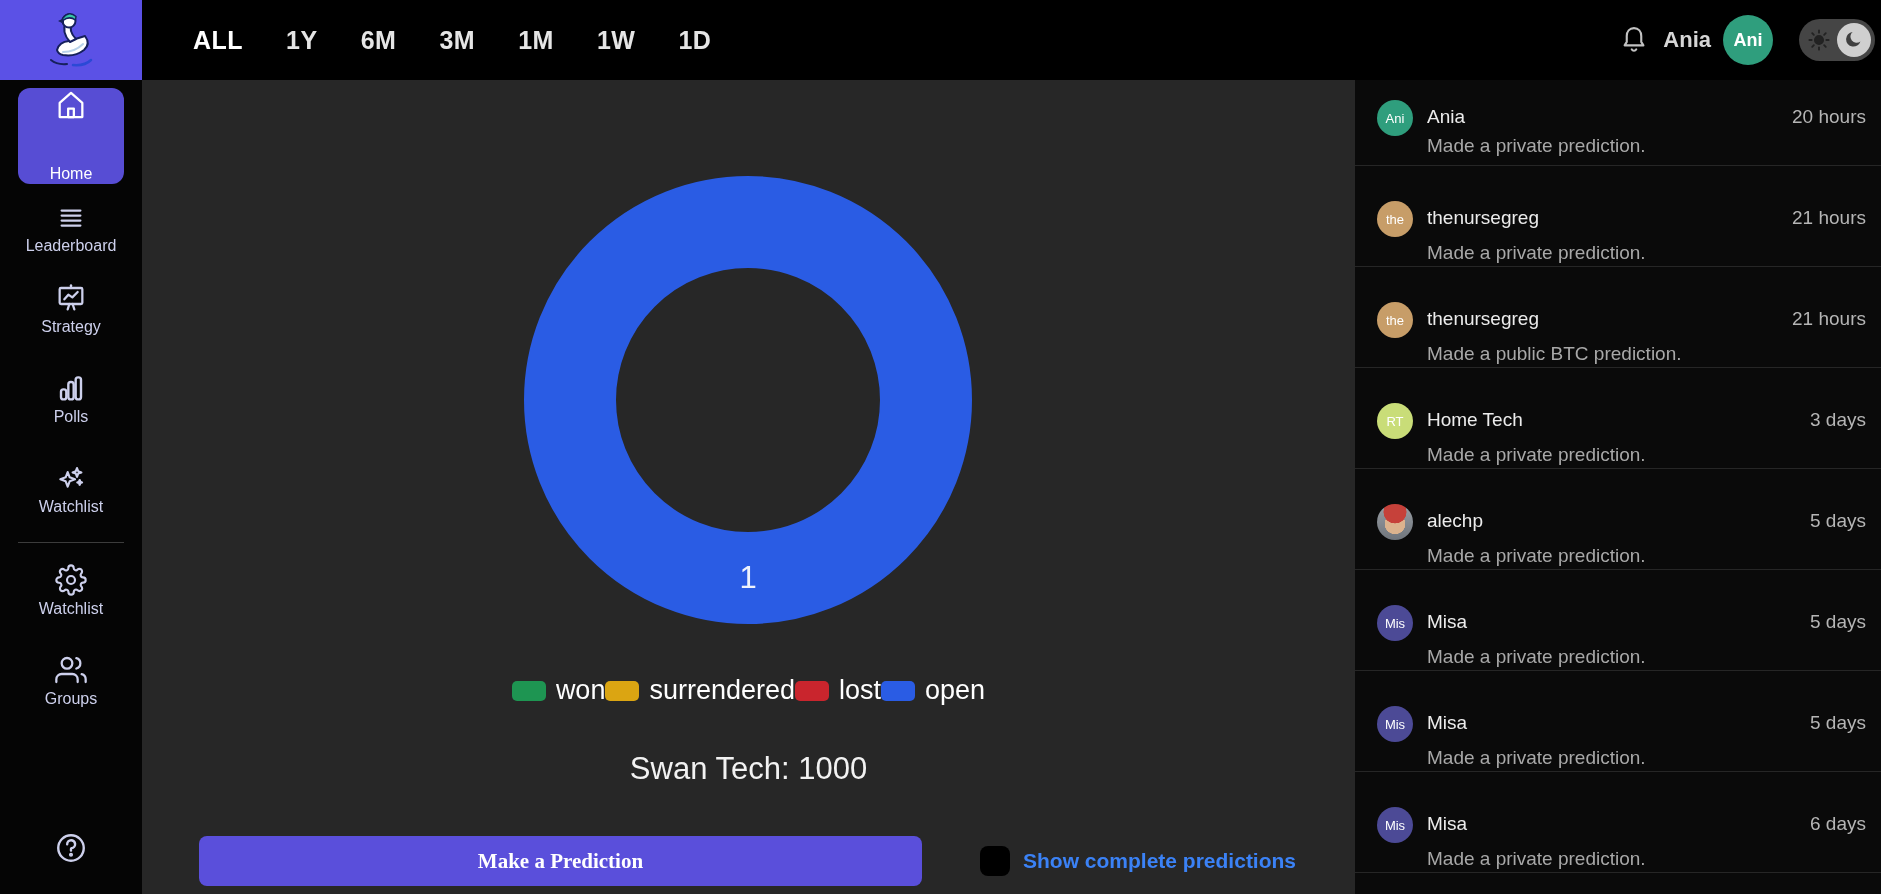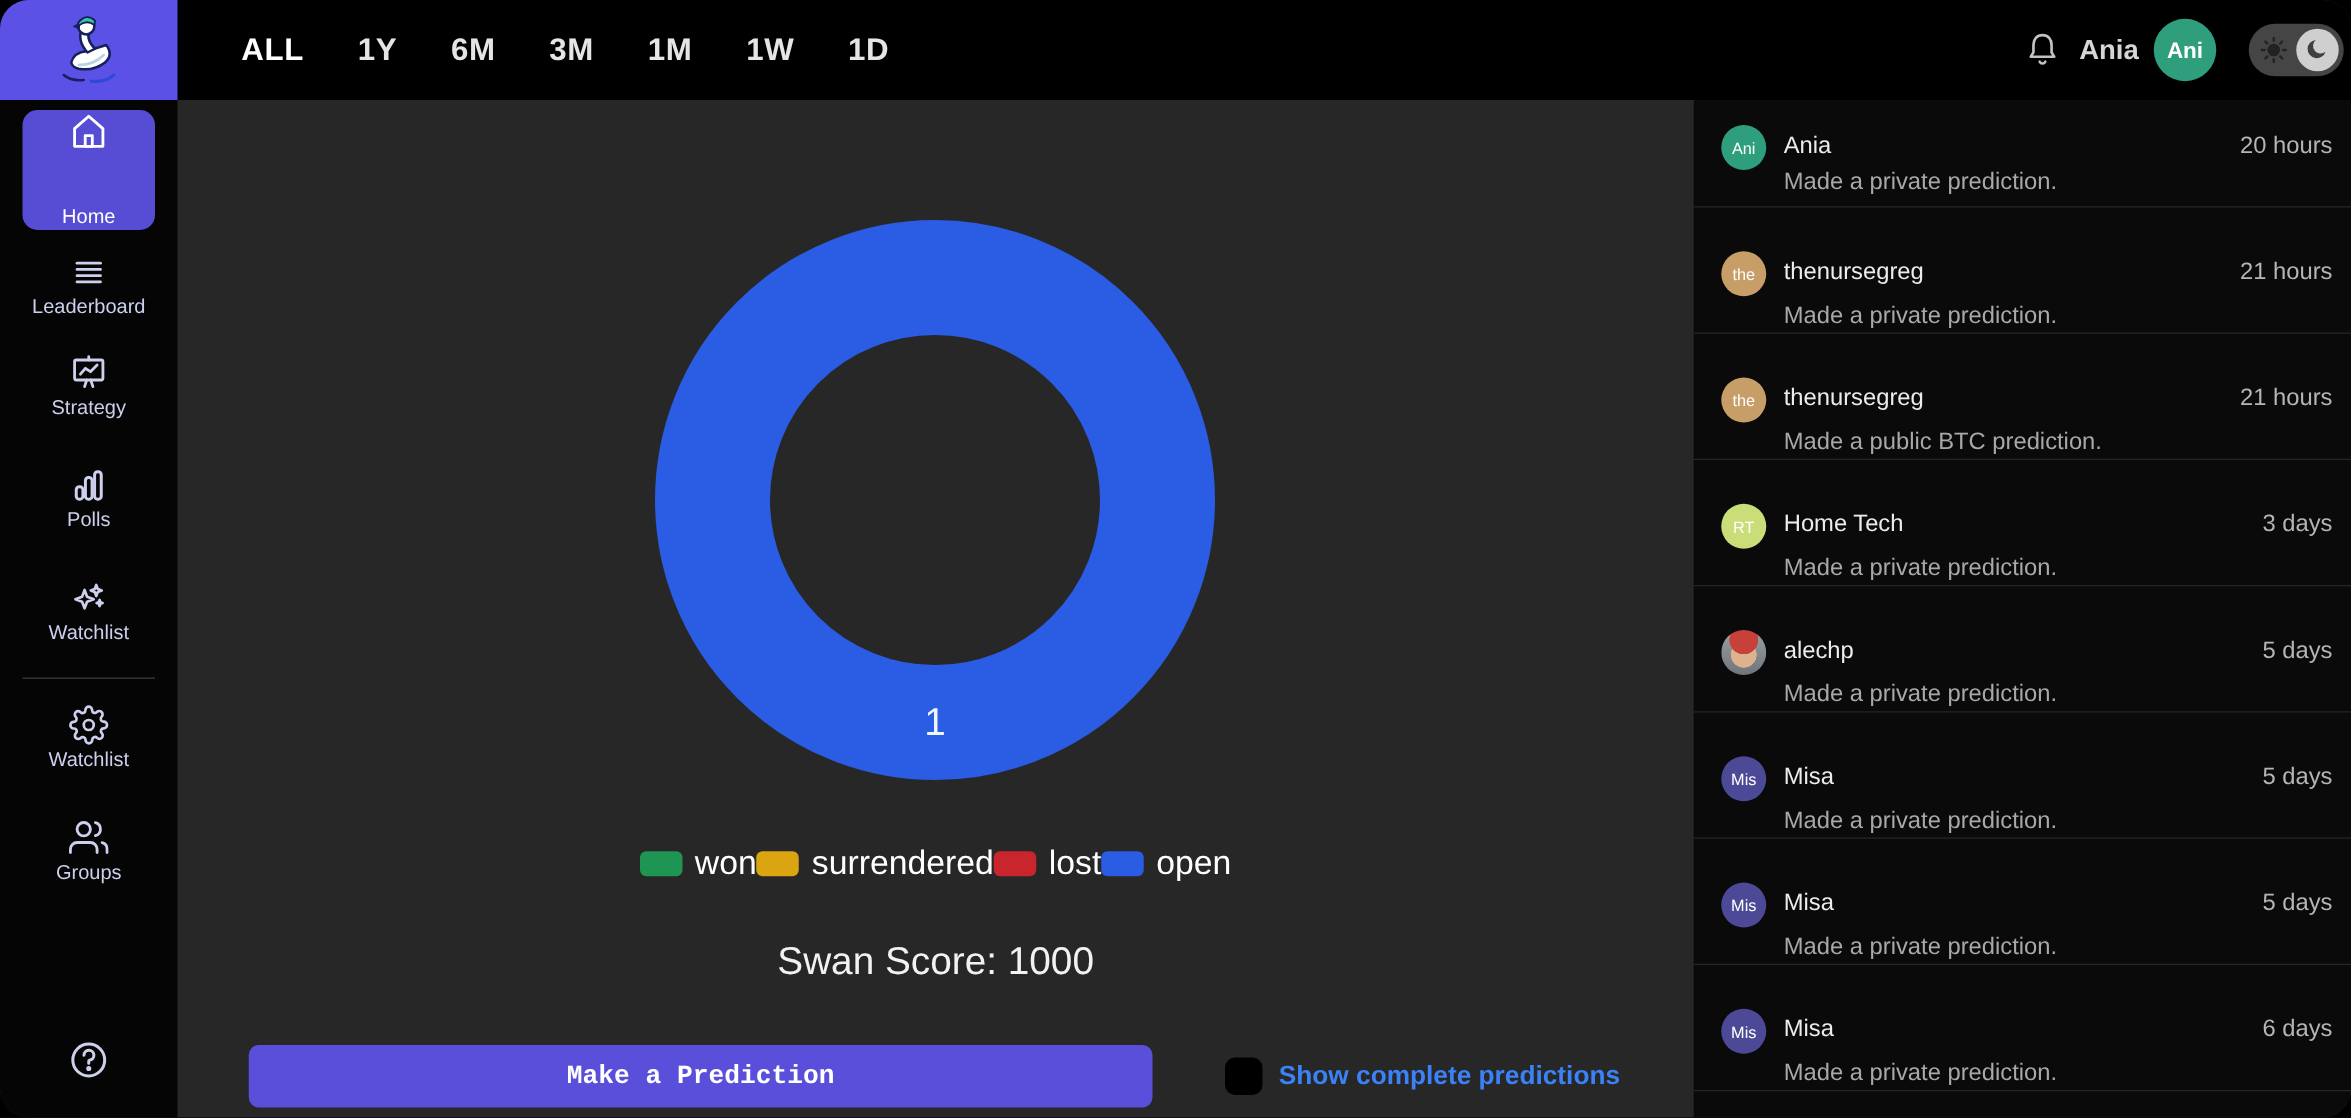--- a/index.html
+++ b/index.html
@@ -1,18 +1,18 @@
 <!DOCTYPE html>
 <html><head>
 <meta charset="utf-8">
 <style>
   * { margin:0; padding:0; box-sizing:border-box; }
   html,body { background:#000; }
   body { font-family:"Liberation Sans", sans-serif; }
-  .app { position:relative; width:1881px; height:894px; background:#272727; overflow:hidden;border-radius:23px; }
+  .app { position:relative; width:1881px; height:894px; background:#272727; overflow:hidden; }
 
   
   .topbar { position:absolute; left:0; top:0; width:1881px; height:80px; background:#000; display:flex; align-items:center; z-index:6; }
   .logo { width:142px; height:80px; background:#5b51e6; display:flex; align-items:center; justify-content:center; flex:0 0 142px; }
   .tabs { display:flex; gap:43px; margin-left:51px; align-items:center; }
   .tab { font-size:25px; font-weight:bold; color:#e5e5e5; cursor:pointer; letter-spacing:.5px; }
   .tab.active { color:#fff; }
   .top-right { margin-left:auto; display:flex; align-items:center; margin-right:6px; }
   .bell { display:flex; align-items:center; }
   .user-name { color:#d6d6d6; font-size:22px; font-weight:600; margin-left:14px; }
@@ -36,21 +36,21 @@
   .main { position:absolute; left:142px; top:80px; width:1213px; height:814px; background:#272727; }
   .donut-wrap { position:absolute; left:382px; top:96px; width:448px; height:448px; }
   .donut-ring { width:448px; height:448px; border:92px solid #2a5ce4; border-radius:50%; }
   .donut-label { position:absolute; left:0; right:0; bottom:28px; text-align:center; color:#eef3fc; font-size:31px; }
   .legend { position:absolute; top:595px; left:0; width:100%; display:flex; justify-content:center; align-items:center; }
   .legend-item { display:flex; align-items:center; gap:10px; color:#fff; font-size:27px; cursor:pointer; }
   .legend-swatch { width:34px; height:20px; border-radius:5px; background:#888; }
   .score { position:absolute; top:671px; left:0; width:100%; text-align:center; color:#f2f2f2; font-size:31px; }
   .actions { position:absolute; top:756px; left:57px; display:flex; align-items:center; }
   .predict-btn { width:723px; height:50px; background:#5a4fdb; border:none; border-radius:8px; color:#fff;
-                 font-size:21px; font-weight:bold; font-family:Liberation Mono, monospace; cursor:pointer; }
+                 font-size:21px; font-weight:bold; font-family:Liberation Serif, serif; cursor:pointer; }
   .checkbox { margin-left:58px; width:30px; height:30px; background:#000; border-radius:8px; flex:0 0 30px; cursor:pointer; }
   .checkbox-label { margin-left:13px; color:#3b82f6; font-size:21px; font-weight:bold; }
 
   
   .feed { position:absolute; left:1355px; top:80px; width:526px; height:814px; background:#0a0a0a; overflow:hidden; }
   .feed-item { position:relative; height:101px; border-bottom:1px solid #262626; cursor:pointer; }
   .feed-item:first-child { height:86px; }
   .feed-avatar { position:absolute; left:22px; top:35px; width:36px; height:36px; border-radius:50%; background:#555;
                  color:#fff; font-size:13px; display:flex; align-items:center; justify-content:center; overflow:hidden; }
   .feed-item:first-child .feed-avatar { top:20px; }
@@ -240,21 +240,21 @@
       <span class="legend-item">
         <span class="legend-swatch" style="background: rgb(201, 37, 45);"></span>
         <span>lost</span>
       </span>
       <span class="legend-item">
         <span class="legend-swatch" style="background: rgb(42, 92, 228);"></span>
         <span>open</span>
       </span>
     </div>
 
-    <div class="score">Swan Score: 1000</div>
+    <div class="score">Swan Tech: 1000</div>
 
     <div class="actions">
       <button class="predict-btn">Make a Prediction</button>
       <span class="checkbox"></span>
       <span class="checkbox-label">Show complete predictions</span>
     </div>
   </div>
 
   <div class="feed">
     <div class="feed-item">

